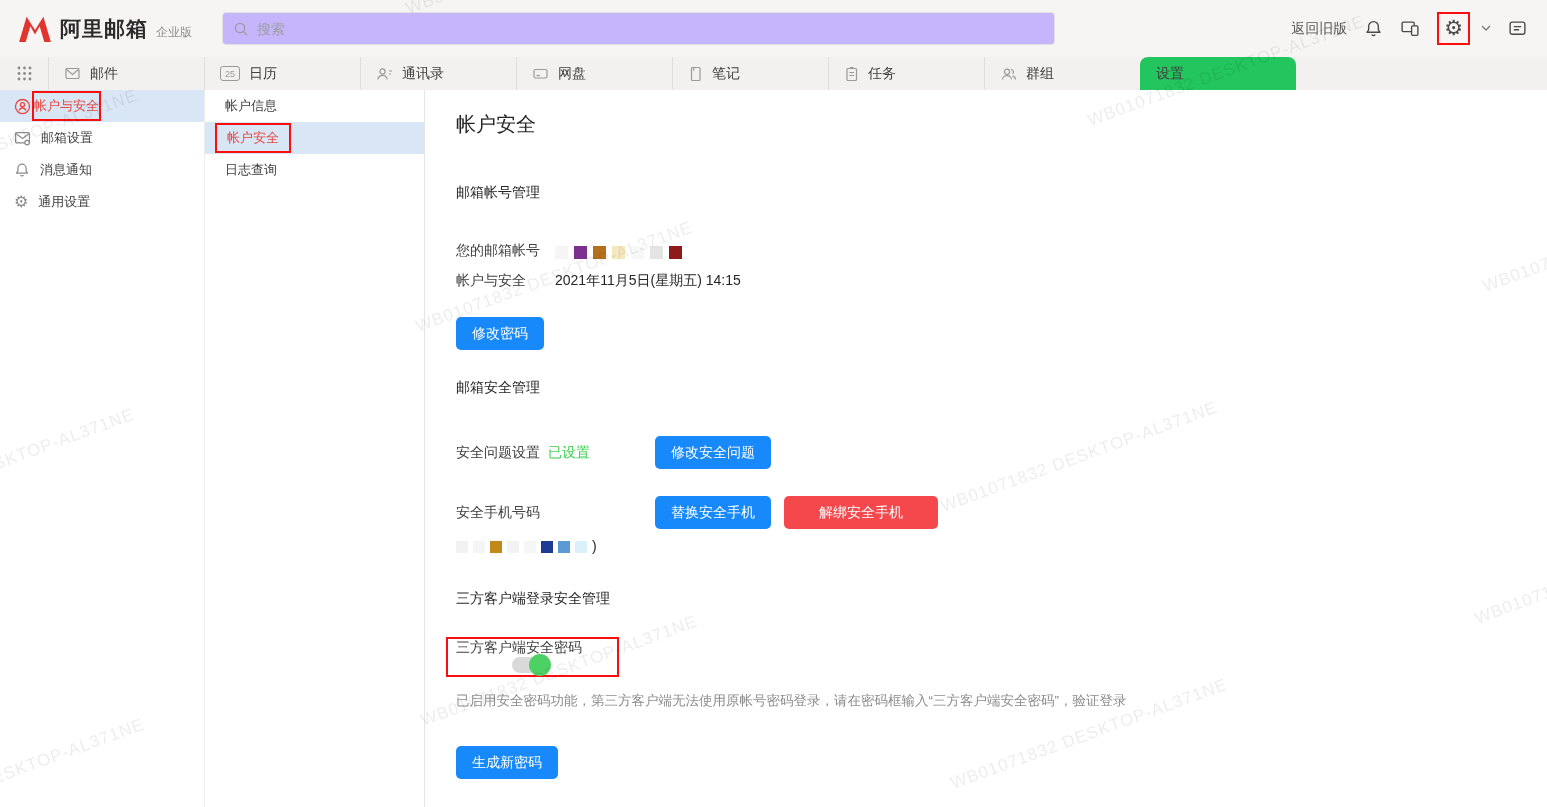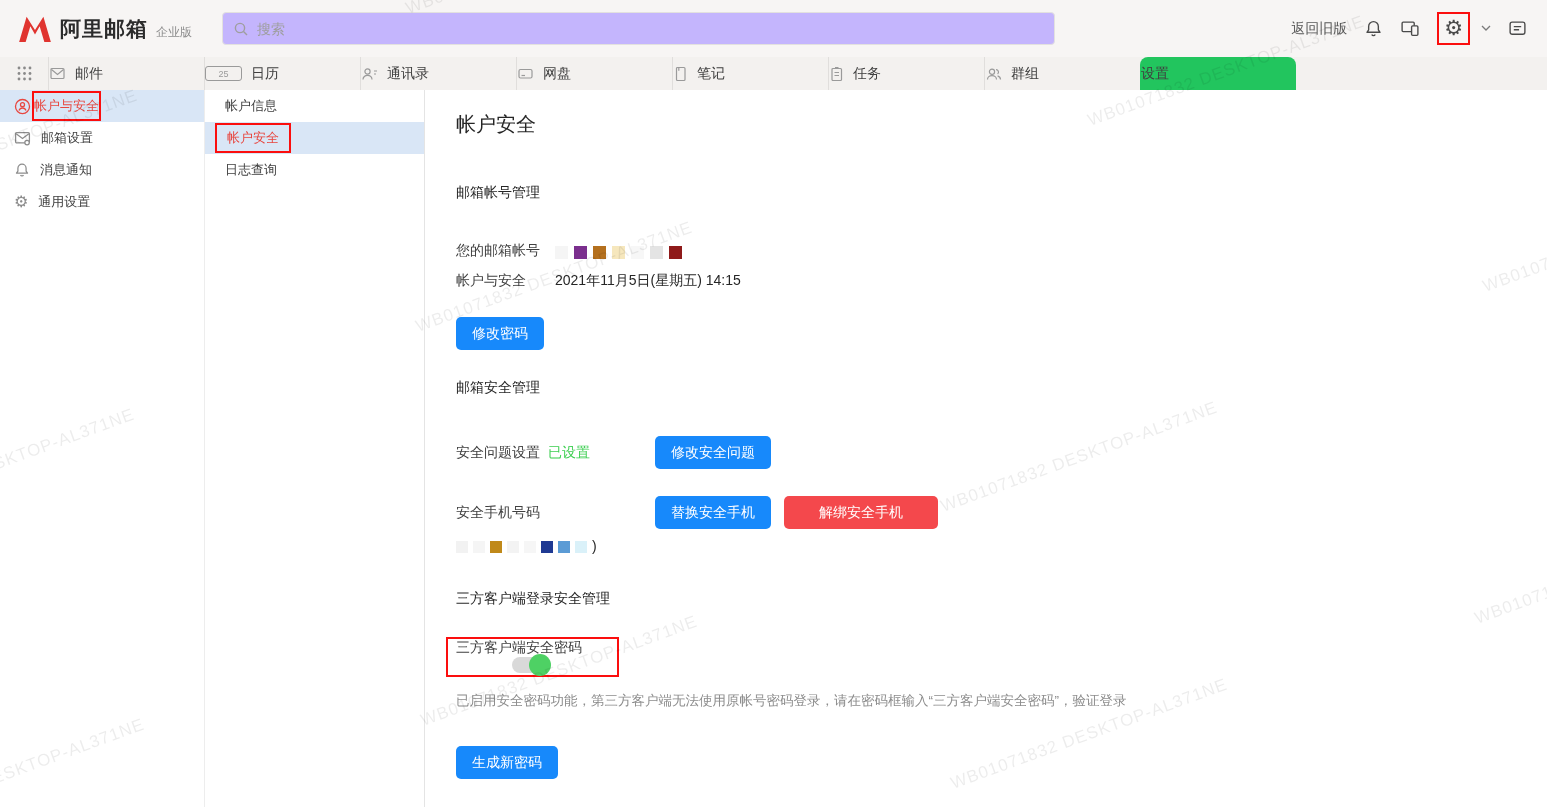--- a/index.html
+++ b/index.html
@@ -23,26 +23,26 @@
   .topbar-right { margin-left:auto; display:flex; align-items:center; gap:17px; }
   .back-old { font-size:14px; color:#595959; cursor:pointer; white-space:nowrap; }
   .tb-icon { color:#4a4a4a; display:flex; align-items:center; cursor:pointer; }
   .gear-box { border:2px solid #fb0e0e; padding:4px 5px; display:flex; align-items:center; }
   .gear-glyph { font-size:21px; line-height:21px; color:#4a4a4a; font-family:"DejaVu Sans",sans-serif; }
   .chevron { margin-left:-6px; }
 
   
   .tabbar { height:33px; background:#f3f1ef; display:flex; align-items:stretch; }
   .apps-cell { width:48px; display:flex; align-items:center; justify-content:center; }
-  .tab { width:156px; display:flex; align-items:center; gap:9px; 
+  .tab { width:156px; display:flex; align-items:center; gap:9px; padding-left:15px;
     border-left:1px solid #e0dedc; font-size:14px; color:#404040; cursor:pointer; }
   .tab .t-icon { color:#9a9a9a; }
   .tab.active { background:#22c55e; border-left-color:transparent; border-radius:8px 8px 0 0; }
   .tab-fill { flex:1; }
-  .cal-icon { width:37px; height:15px; border:1.3px solid #9a9a9a; border-radius:3px;
+  .cal-icon { width:20px; height:15px; border:1.3px solid #9a9a9a; border-radius:3px;
     font-size:9px; color:#9a9a9a; display:flex; align-items:center; justify-content:center; }
 
   
   .content { display:flex; height:717px; background:#fff; }
   .sidebar { width:205px; border-right:1px solid #ededed; padding-top:0; flex:0 0 auto; }
   .side-item { height:32px; display:flex; align-items:center; padding-left:14px; gap:10px;
     font-size:13px; color:#404040; cursor:pointer; }
   .side-item + .side-item { margin-top:0; }
   .side-item .s-icon { color:#8c8c8c; display:flex; }
   .side-item.active { background:#d9e6f6; color:#e8463f; }

